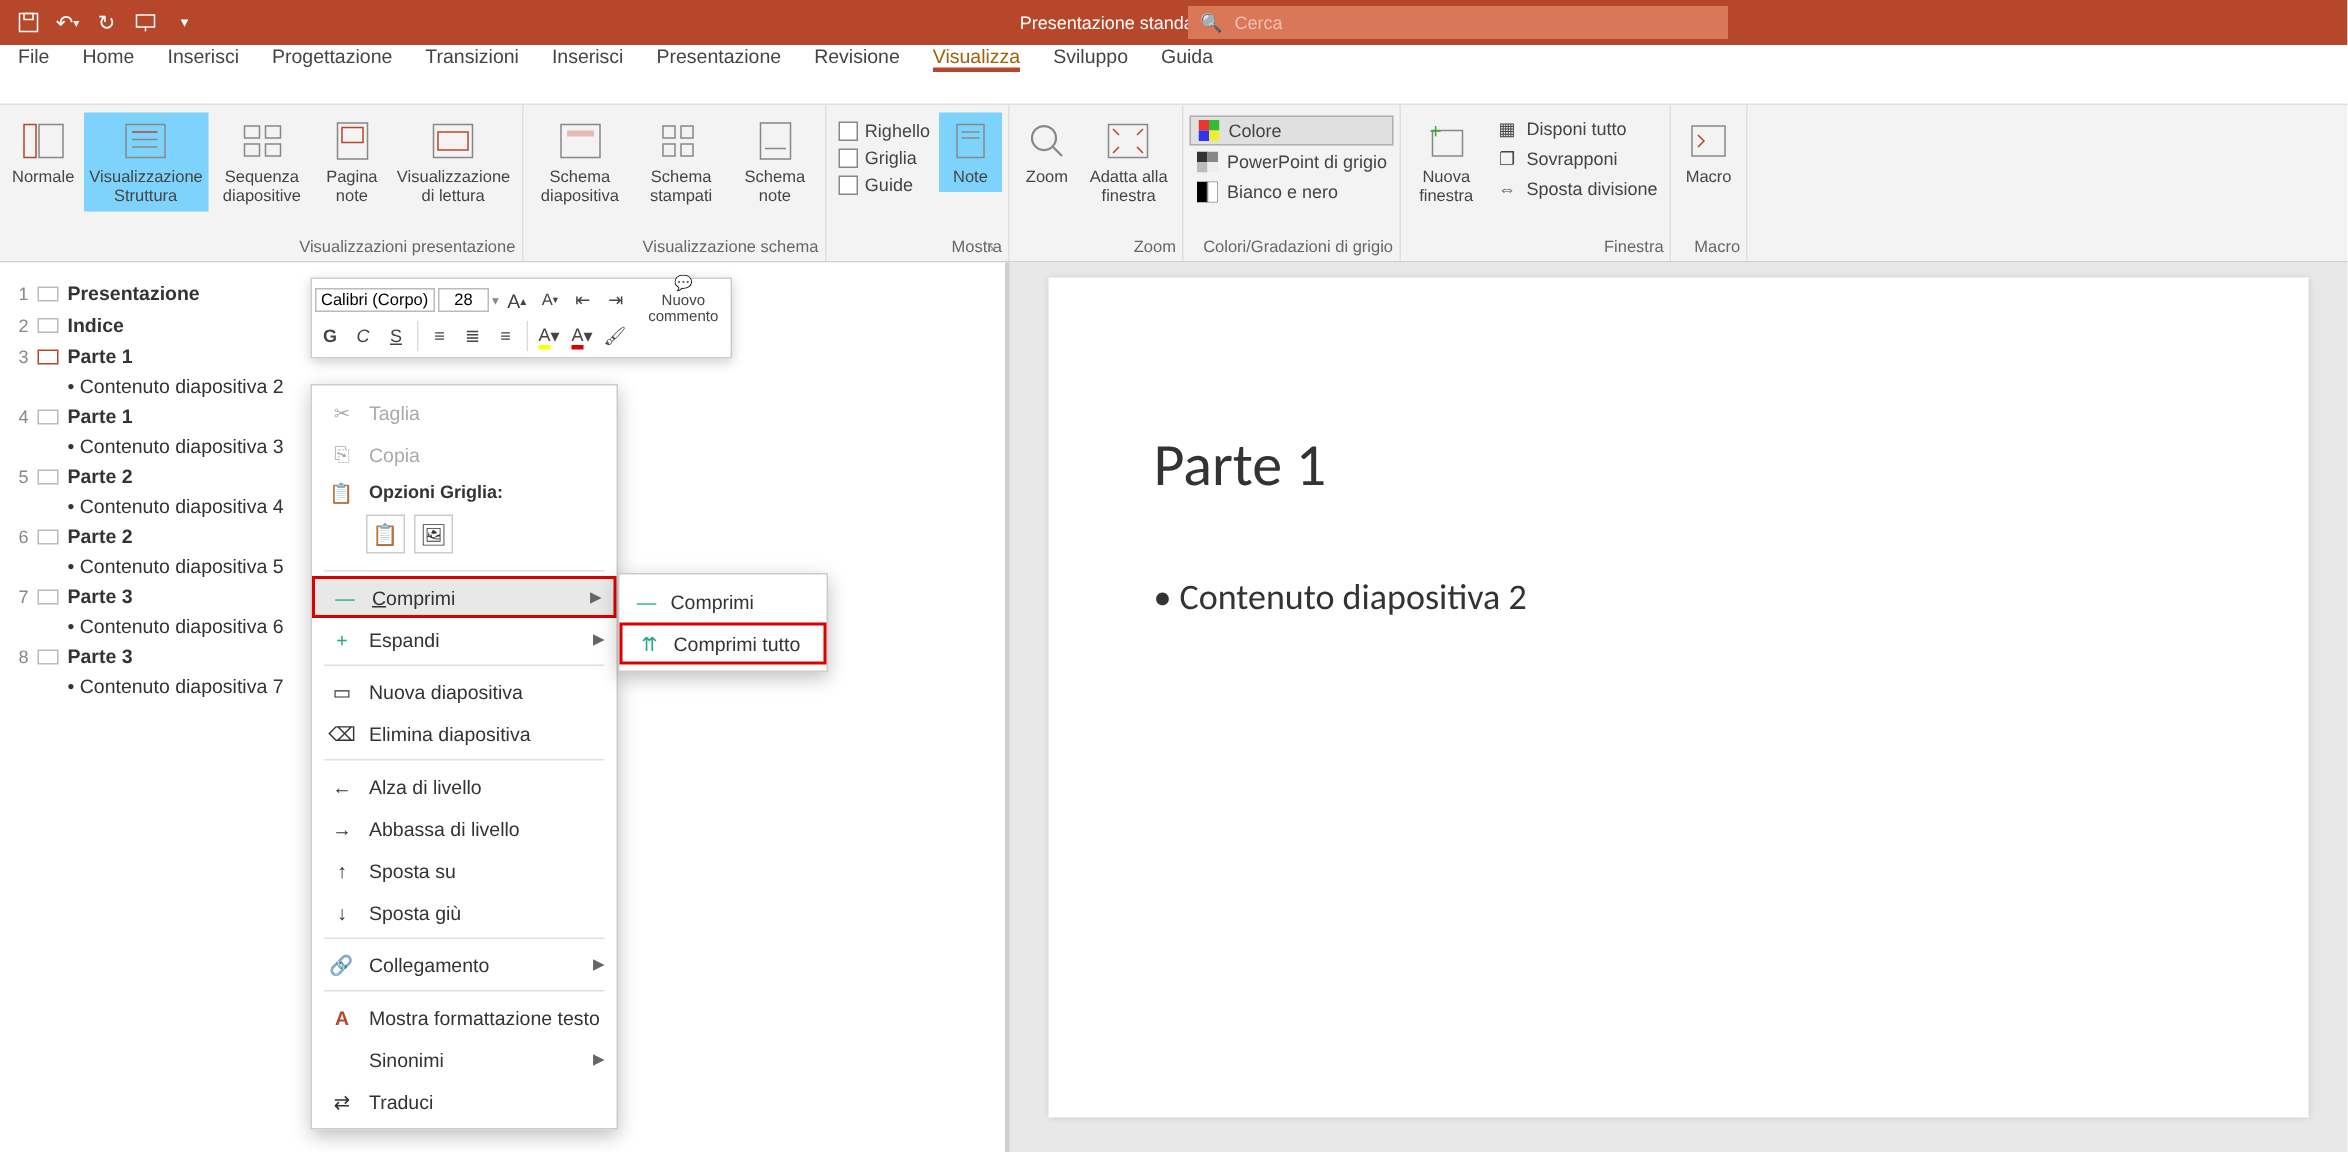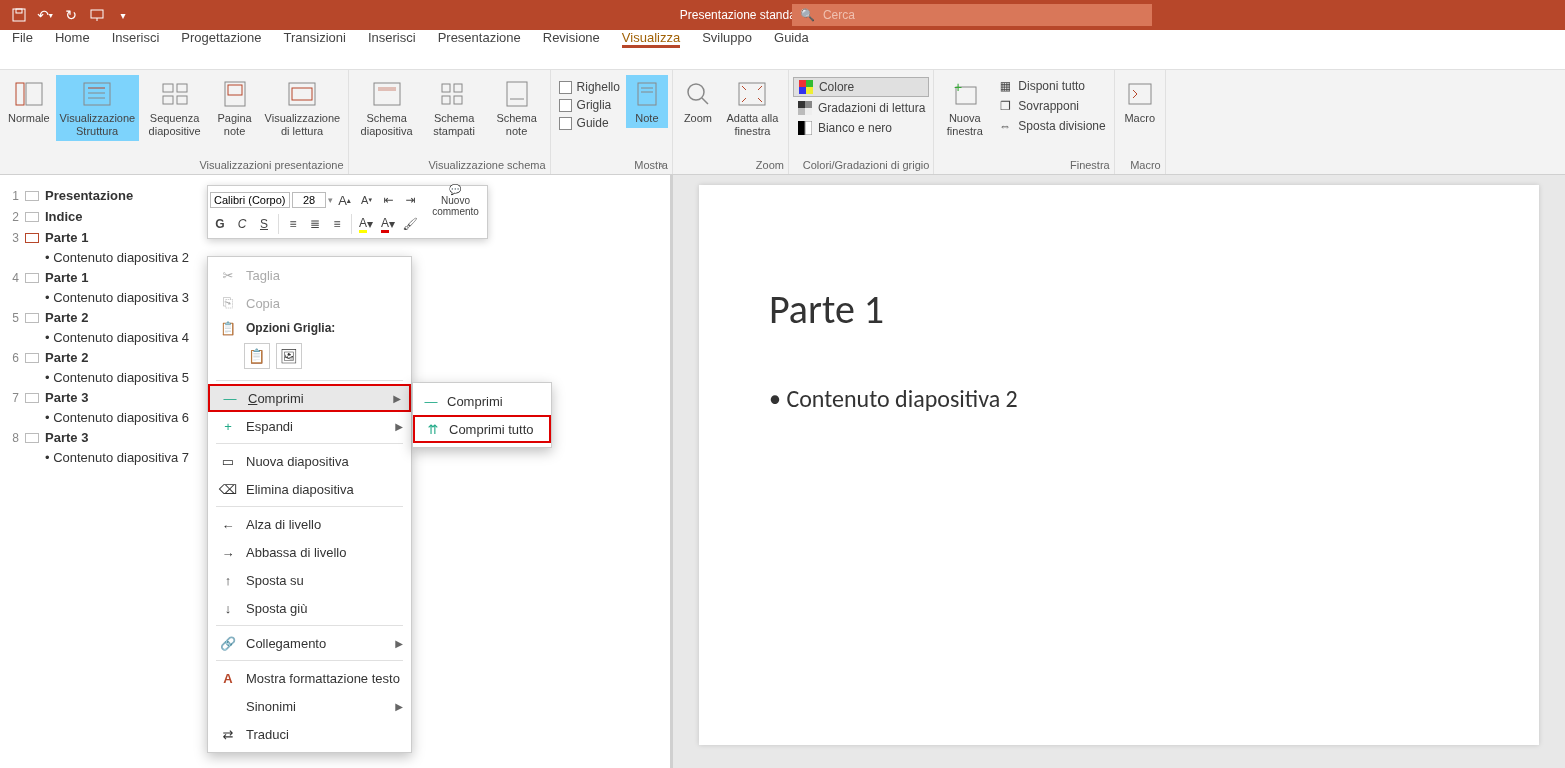--- a/index.html
+++ b/index.html
@@ -282,21 +282,21 @@
           </div>
         <div class="ribbon-small-row">
             <span class="smicon">
               <svg width="14" height="14">
                 <rect x="0" y="0" width="7" height="7" fill="#333"></rect>
                 <rect x="7" y="0" width="7" height="7" fill="#888"></rect>
                 <rect x="0" y="7" width="7" height="7" fill="#bbb"></rect>
                 <rect x="7" y="7" width="7" height="7" fill="#eee"></rect>
               </svg>
             </span>
-            <span>Gradazioni di lettura</span>
+            <span>PowerPoint di grigio</span>
           </div>
         <div class="ribbon-small-row">
             <span class="smicon">
               <svg width="14" height="14">
                 <rect x="0" y="0" width="7" height="14" fill="#000"></rect>
                 <rect x="7" y="0" width="7" height="14" fill="#fff" stroke="#888"></rect>
               </svg>
             </span>
             <span>Bianco e nero</span>
           </div>

